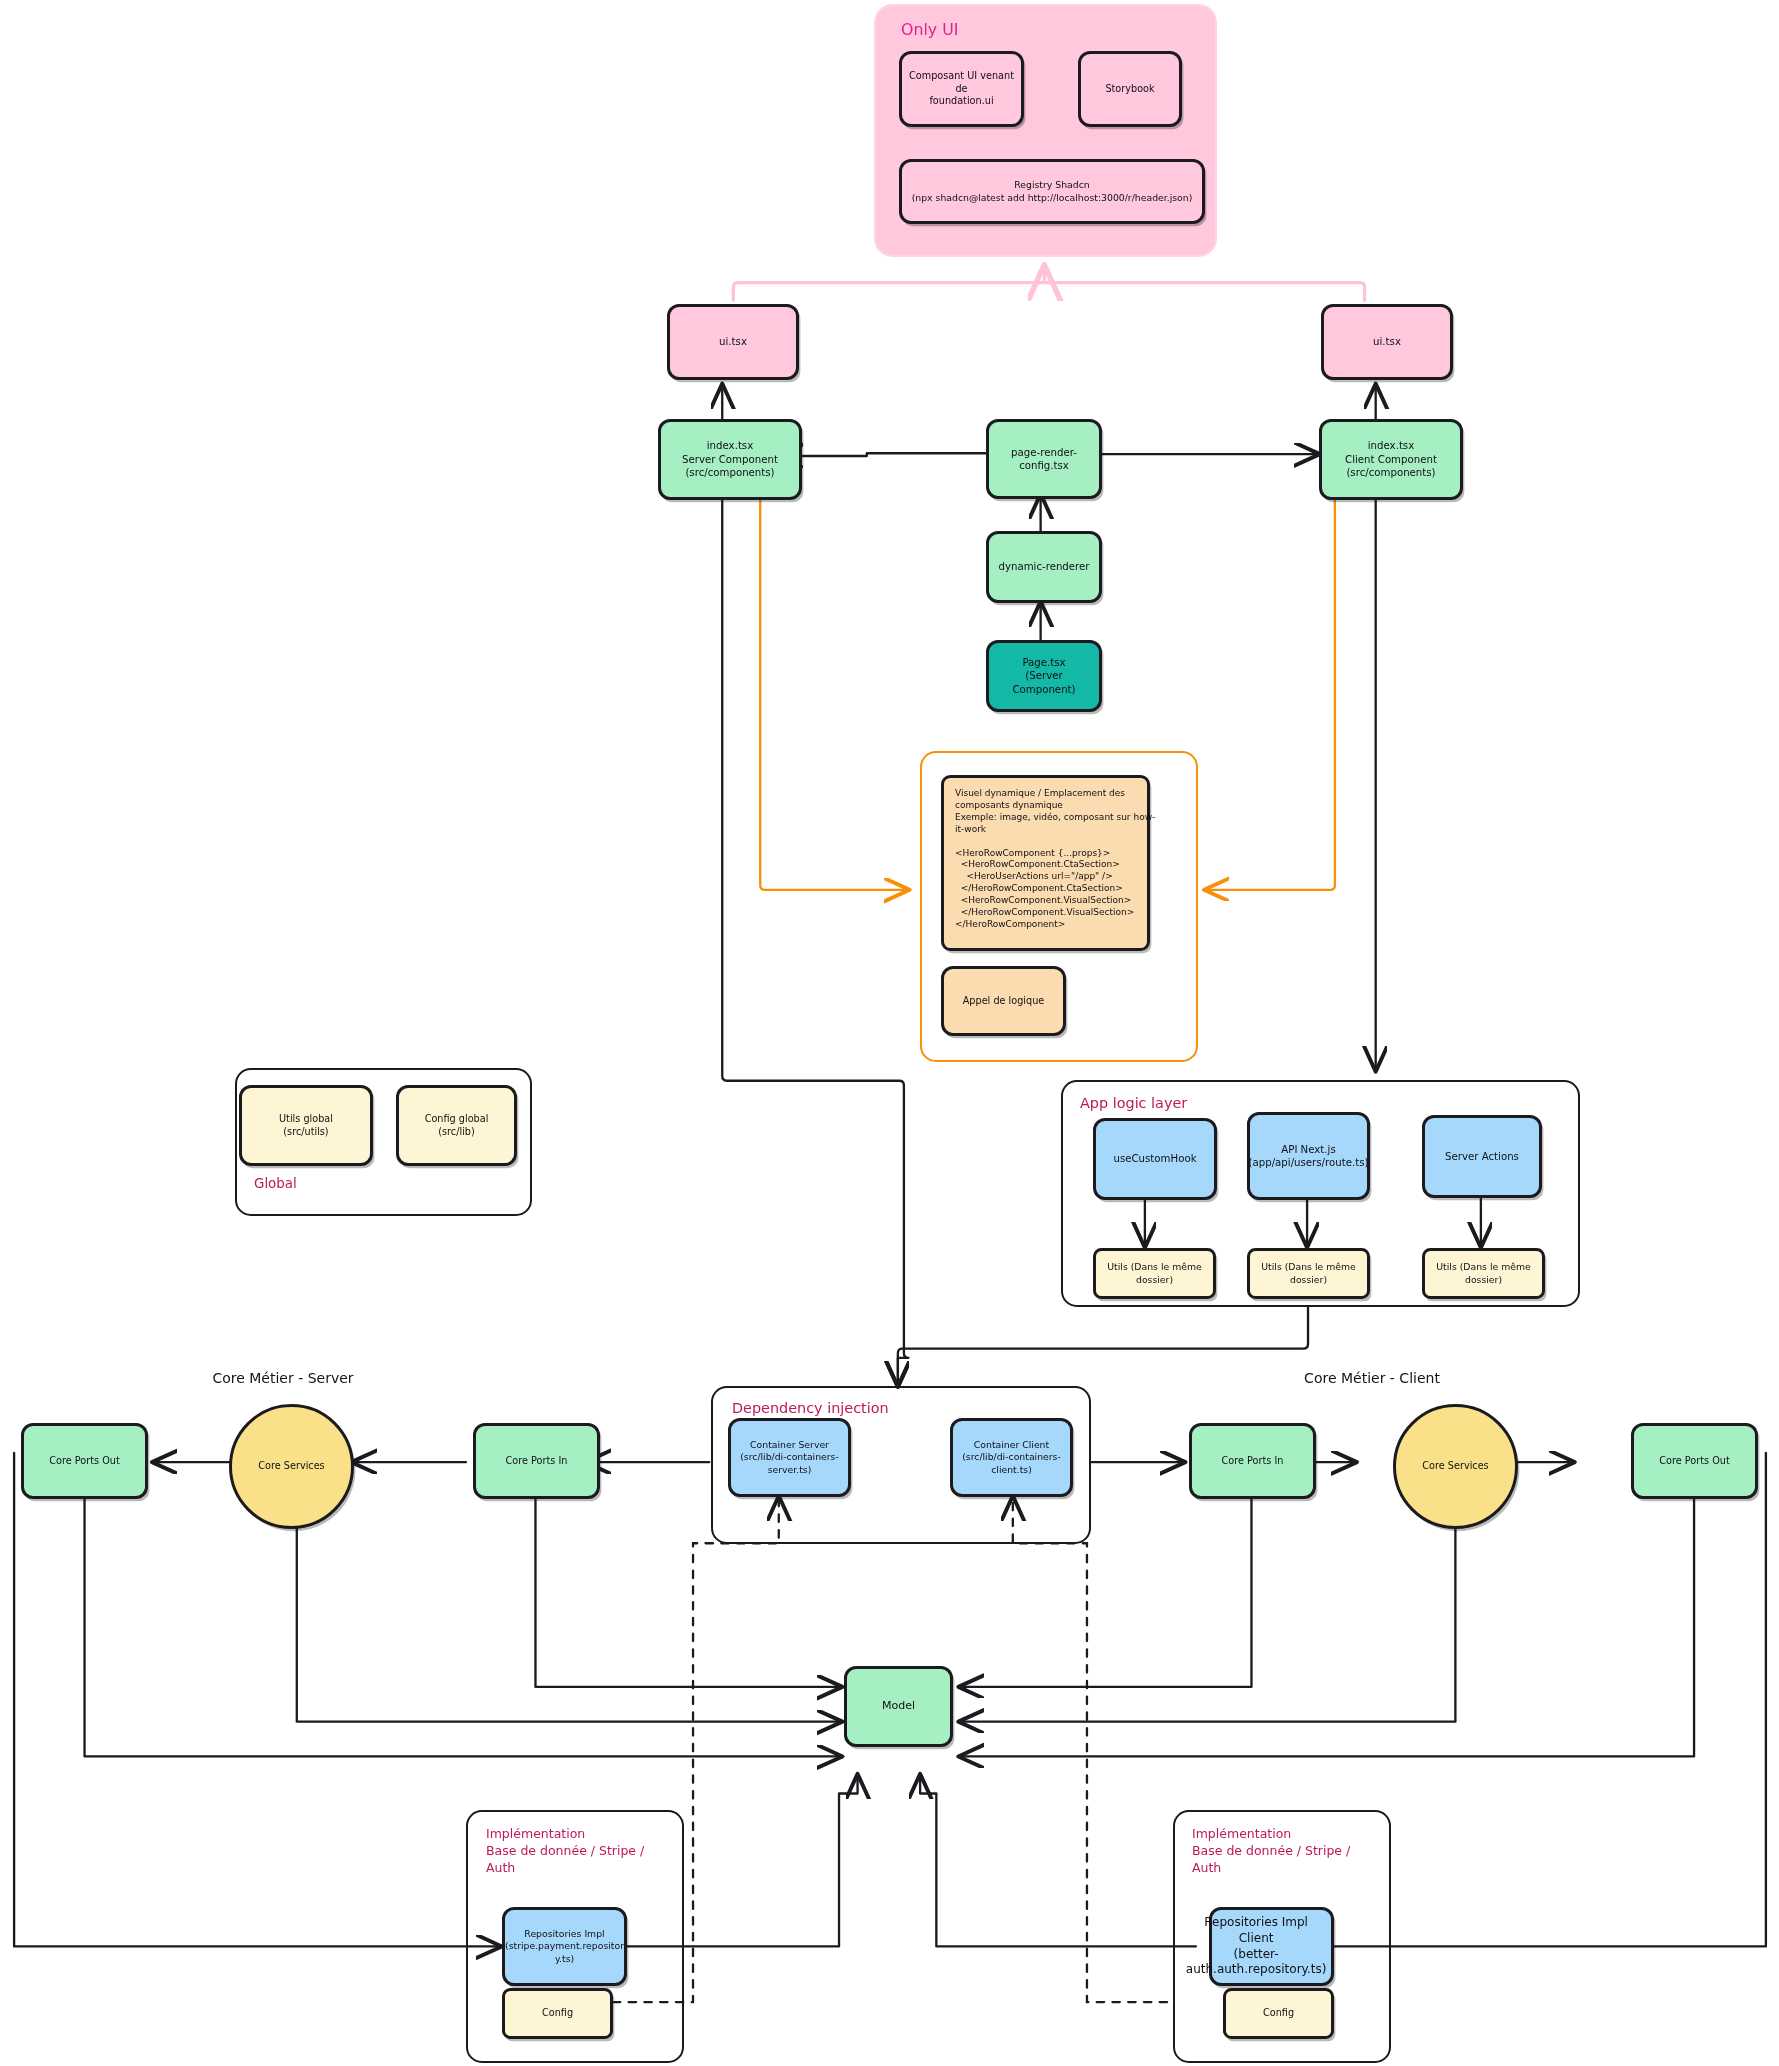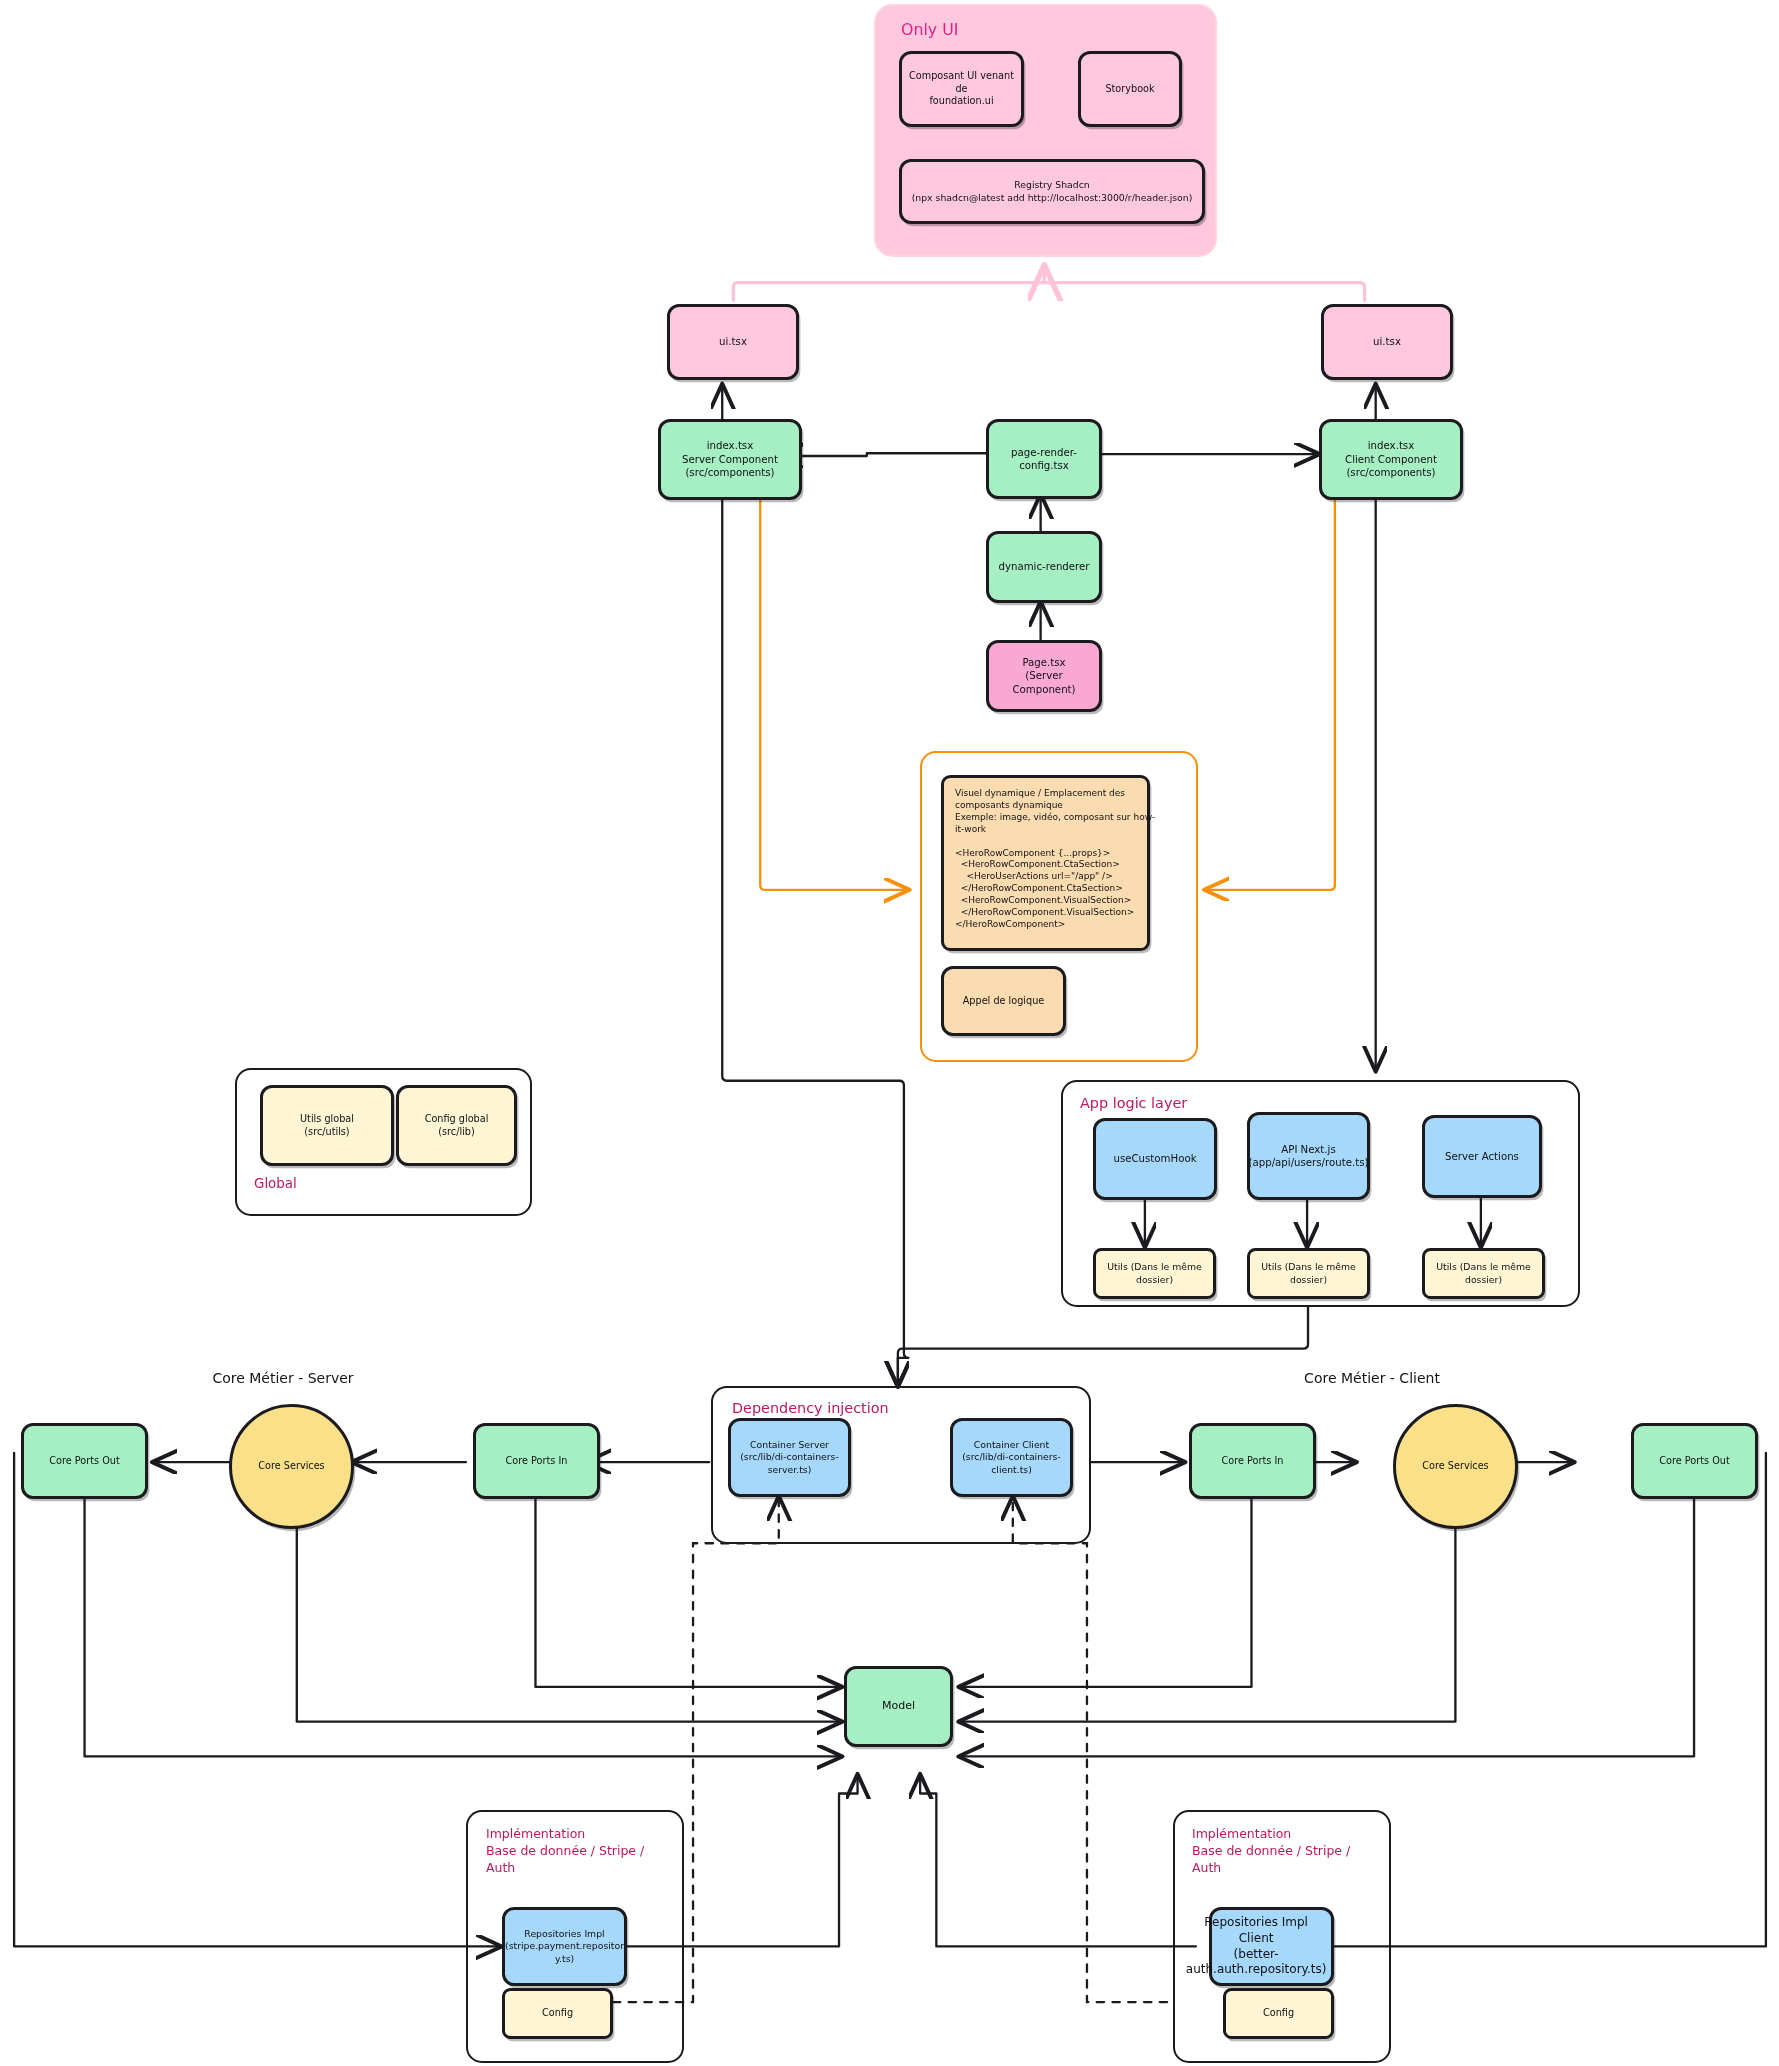--- a/index.html
+++ b/index.html
@@ -11,21 +11,21 @@
         font-family:"DejaVu Sans", sans-serif;color:#101014;line-height:1.32;
         box-shadow:2.3px 3.2px 0 -0.9px rgba(25,25,28,.30);}
   .node span{display:block;white-space:pre-line;padding:0 4.6px;}
   .grp{position:absolute;box-sizing:border-box;border:2.3px solid #1b1b1f;border-radius:15.8px;background:transparent;}
   .grp.pink{border-color:#ffd3e2;border-width:2.8px;border-radius:18.5px;}
   .grp.orange{border-color:#f79009;border-width:2.8px;border-radius:15.8px;}
   .grplabel{position:absolute;font-family:"DejaVu Sans", sans-serif;color:#be185d;white-space:pre-line;line-height:1.35;}
   .freelabel{position:absolute;font-family:"DejaVu Sans", sans-serif;color:#141417;text-align:center;}
   .pink   {background:#ffc8dd;}
   .green  {background:#a6efc3;}
-  .purple {background:#f9a8d4;}
+  .purple {background:#14b8a6;}
   .blue   {background:#a5d8fb;}
   .cream  {background:#fdf5d3;}
   .yellow {background:#fbe08a;}
   .ellipse{border-radius:50% / 50%;}
   .codebox{align-items:flex-start;justify-content:flex-start;text-align:left;}
   .codebox span{white-space:pre;padding:10.2px 11px;}
 </style>
 </head>
 <body>
 
@@ -201,21 +201,21 @@
     &lt;HeroUserActions url="/app" /&gt;
   &lt;/HeroRowComponent.CtaSection&gt;
   &lt;HeroRowComponent.VisualSection&gt;
   &lt;/HeroRowComponent.VisualSection&gt;
 &lt;/HeroRowComponent&gt;</span>
   </div>
   <div class="node" style="left:941px;top:966px;width:125px;height:70px;font-size:9.7px;background:#fbdcb1;">
     <span>Appel de logique</span>
   </div>
 
-  <div class="node cream" style="left:260px;top:1085px;width:134px;height:81px;font-size:9.7px;align-items:center;">
+  <div class="node cream" style="left:239px;top:1085px;width:134px;height:81px;font-size:9.7px;align-items:center;">
     <span>Utils global
 (src/utils)</span>
   </div>
   <div class="node cream" style="left:396px;top:1085px;width:121px;height:81px;font-size:9.7px;">
     <span>Config global
 (src/lib)</span>
   </div>
 
   <div class="node blue" style="left:1093px;top:1118px;width:124px;height:82px;font-size:10.2px;">
     <span>useCustomHook</span>

